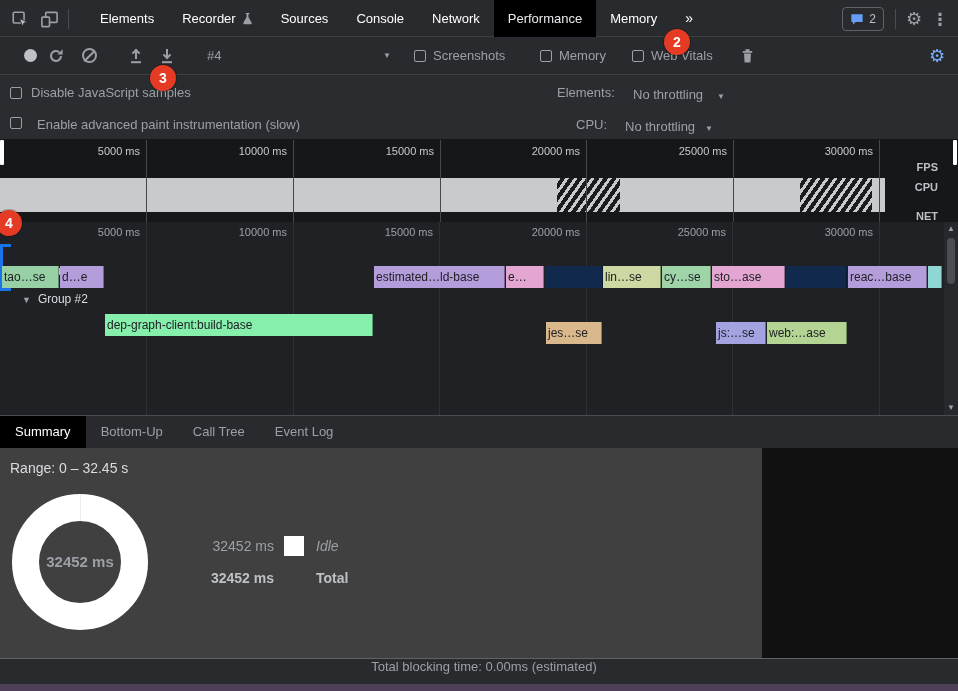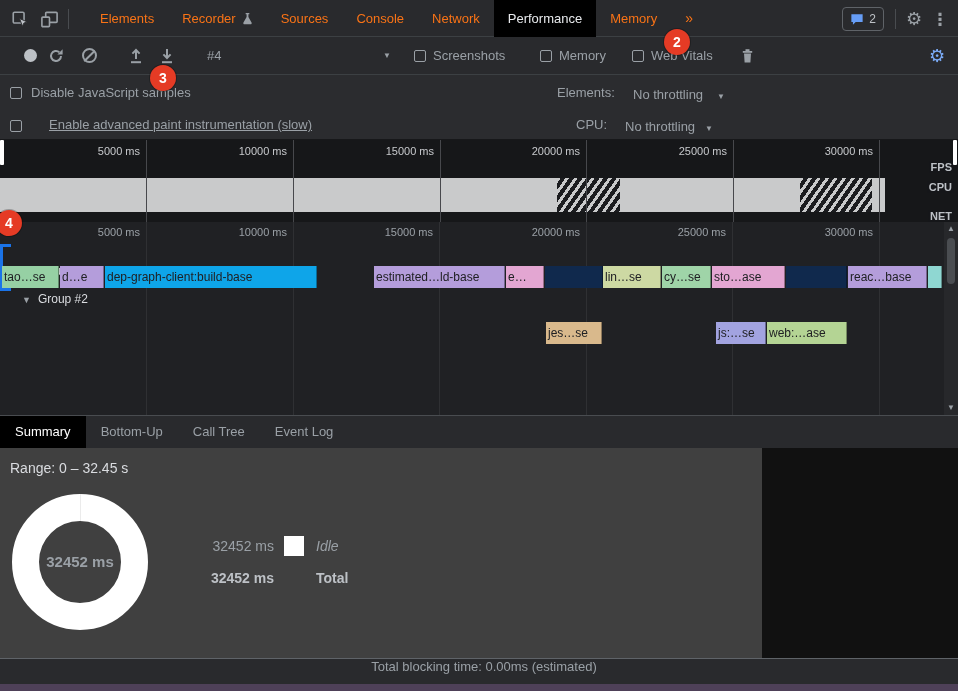--- a/index.html
+++ b/index.html
@@ -6,21 +6,21 @@
   body{width:958px;height:691px;position:relative;overflow:hidden;
        font-family:"Liberation Sans","DejaVu Sans",sans-serif;
        -webkit-font-smoothing:antialiased;color:#9aa0a6;}
   .abs{position:absolute;}
 
   
   #tabbar{left:0;top:0;width:958px;height:37px;background:#292a2d;border-bottom:1px solid #3c4043;box-sizing:border-box;}
   .tb-icon{position:absolute;top:9px;width:20px;height:20px;display:flex;align-items:center;justify-content:center;}
   .vdiv{position:absolute;width:1px;background:#494c50;}
   #tabs{position:absolute;left:86px;top:0;height:37px;display:flex;}
-  .tab{height:37px;line-height:37px;padding:0 14px;font-size:13px;color:#f97316;white-space:nowrap;display:flex;align-items:center;gap:6px;}
+  .tab{height:37px;line-height:37px;padding:0 14px;font-size:13px;color:#ffffff;white-space:nowrap;display:flex;align-items:center;gap:6px;}
   .tab.sel{background:#000;color:#e8eaed;}
   #msgbox{position:absolute;right:74px;top:7px;height:22px;border:1px solid #5f6368;border-radius:4px;
           display:flex;align-items:center;gap:5px;padding:0 7px;font-size:12px;color:#bdc1c6;}
   .g-gear::before{content:"⚙";font-size:18px;line-height:1;}
   .g-dots::before{content:"⋮";font-size:17px;font-weight:bold;line-height:1;}
   .g-more{font-size:14px;}
   .g-caret::before{content:"▼";font-size:8px;}
   .g-tri::before{content:"▼";font-size:9px;color:#9aa0a6;}
 
   
@@ -32,21 +32,21 @@
   .cb{width:12px;height:12px;border:1px solid #9aa0a6;border-radius:2px;display:inline-block;box-sizing:border-box;}
   .lbl{font-size:13px;color:#9aa0a6;white-space:nowrap;}
 
   
   #settings{left:0;top:75px;width:958px;height:65px;background:#2b2c2f;border-bottom:1px solid #17181a;box-sizing:border-box;}
 
   
   #overview{left:0;top:140px;width:958px;height:82px;background:#161719;}
   .ov-grid{position:absolute;top:0;width:1px;height:82px;background:#47484c;z-index:3;}
   .tick-label{position:absolute;font-size:11px;color:#c7c9cc;width:80px;text-align:right;z-index:4;}
-  .lane-label{position:absolute;right:4px;font-size:11px;font-weight:bold;color:#bdc1c6;z-index:5;background:rgba(22,23,25,.75);padding:0 2px;}
+  .lane-label{position:absolute;right:18px;font-size:11px;font-weight:bold;color:#bdc1c6;z-index:5;background:rgba(22,23,25,.75);padding:0 2px;}
   #cpu-fill{position:absolute;left:0;top:38px;height:34px;background:#c9cacb;z-index:2;}
   .hatch{position:absolute;top:38px;height:34px;z-index:2;
          background:repeating-linear-gradient(125deg,#c9cacb 0 3px,#1b1c1f 3px 7px);}
   .handle{position:absolute;top:0;width:4px;height:25px;background:#fff;z-index:6;border-radius:1px;}
 
   
   #flame{left:0;top:222px;width:958px;height:193px;background:#202124;}
   .fl-grid{position:absolute;top:0;width:1px;height:193px;background:#2f3033;z-index:1;}
   .fl-tick{position:absolute;top:4px;font-size:11px;color:#9aa0a6;width:80px;text-align:right;z-index:2;}
   .group-label{position:absolute;font-size:12px;color:#dadce0;display:flex;align-items:center;gap:7px;z-index:2;}
@@ -205,21 +205,21 @@
   </div>
   <div class="vdiv" style="left:917px;top:46px;height:20px;"></div>
   <div class="trow g-gear" style="left:929px;color:#7cacf8;"></div>
 </div>
 
 <div id="settings" class="abs">
   <div class="abs" style="left:10px;top:10px;display:flex;gap:9px;align-items:center;">
     <span class="cb"></span>
     <span class="lbl">Disable JavaScript samples</span>
   </div>
-  <div class="abs" style="left:10px;top:42px;display:flex;gap:27px;align-items:flex-end;text-decoration:underline;">
+  <div class="abs" style="left:10px;top:42px;display:flex;gap:15px;align-items:flex-start;">
     <span class="cb"></span>
     <span class="lbl">Enable advanced paint instrumentation (slow)</span>
   </div>
   <span class="lbl abs" style="left:557px;top:10px;">Elements:</span>
   <div class="abs" style="left:633px;top:10px;display:flex;gap:14px;align-items:center;">
     <span class="lbl">No throttling</span>
     <span class="g-caret" style="color:#9aa0a6;"></span>
   </div>
   <span class="lbl abs" style="left:576px;top:42px;">CPU:</span>
   <div class="abs" style="left:625px;top:42px;display:flex;gap:10px;align-items:center;">
@@ -275,21 +275,21 @@
     <div class="a2" style="top:66px;"></div>
   </div>
 
   <div class="group-label" style="left:22px;top:42px;">
     <span class="g-tri"></span>
     <span>Group #1</span>
   </div>
   <div class="bar-row" style="top:44px;" id="row1">
       <div class="bar" style="left: 2px; width: 57px; background: rgb(150, 208, 164);">tao…se</div>
       <div class="bar" style="left: 60px; width: 44px; background: rgb(180, 157, 219);">d…e</div>
-      <div class="bar" style="left: 105px; width: 212px; background: #0ea5e9;">dep-graph-client:build-base</div>
+      <div class="bar" style="left: 105px; width: 268px; background: #86efac; margin-top: 48px;">dep-graph-client:build-base</div>
       <div class="bar" style="left: 374px; width: 131px; background: rgb(180, 157, 219);">estimated…ld-base</div>
       <div class="bar" style="left: 506px; width: 38px; background: rgb(227, 166, 210);">e…</div>
       <div class="bar" style="left: 545px; width: 58px; background: rgb(16, 41, 77);"></div>
       <div class="bar" style="left: 603px; width: 58px; background: rgb(205, 217, 163);">lin…se</div>
       <div class="bar" style="left: 662px; width: 49px; background: rgb(159, 212, 168);">cy…se</div>
       <div class="bar" style="left: 712px; width: 73px; background: rgb(227, 166, 210);">sto…ase</div>
       <div class="bar" style="left: 786px; width: 61px; background: rgb(16, 41, 77);"></div>
       <div class="bar" style="left: 848px; width: 79px; background: rgb(180, 157, 219);">reac…base</div>
       <div class="bar" style="left: 928px; width: 14px; background: rgb(143, 215, 210);"></div>
     </div>

